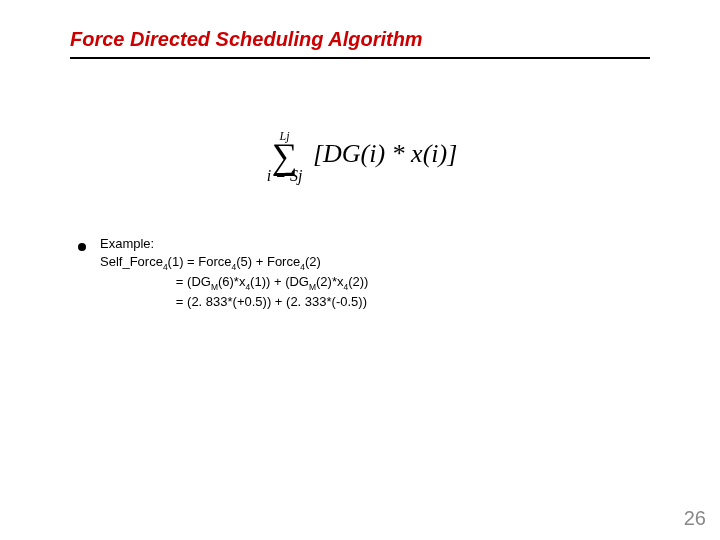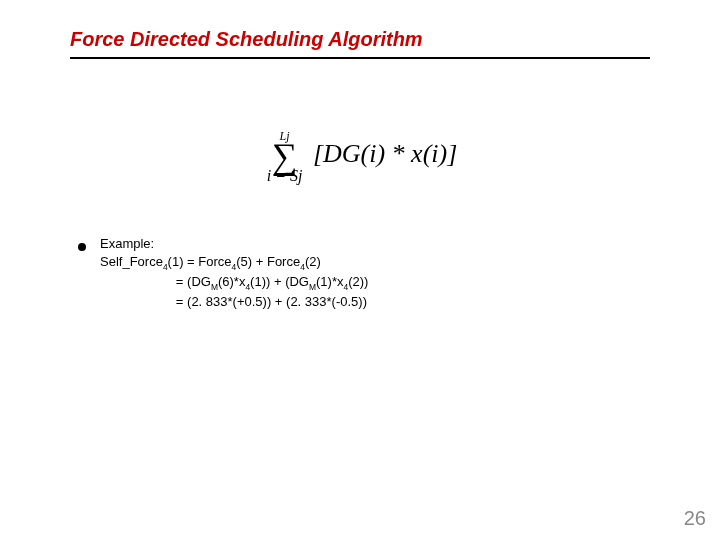--- a/index.html
+++ b/index.html
@@ -123,21 +123,21 @@
     <span>[DG(i) * x(i)]</span>
   </div>
 
   <div class="body">
     <div class="bullet-dot"></div>
 
     <div class="line">Example:</div>
 
     <div class="line"><span>Self_Force</span><span class="subchar">4</span><span>(1)</span> = <span>Force</span><span class="subchar">4</span><span>(5) + Force</span><span class="subchar">4</span><span>(2)</span></div>
 
-    <div class="line">                     = <span>(DG</span><span class="subchar">M</span><span>(6)*x</span><span class="subchar">4</span><span>(1)) + (DG</span><span class="subchar">M</span><span>(1)*x</span><span class="subchar">4</span><span>(2))</span></div>
+    <div class="line">                     = <span>(DG</span><span class="subchar">M</span><span>(6)*x</span><span class="subchar">4</span><span>(1)) + (DG</span><span class="subchar">M</span><span>(2)*x</span><span class="subchar">4</span><span>(2))</span></div>
 
 
     <div class="line">                     = <span>(2. 833*(+0.5)) + (2. 333*(-0.5))</span></div>
 
   </div>
 
   <div class="page-num">26</div>
 
 </div>
 

